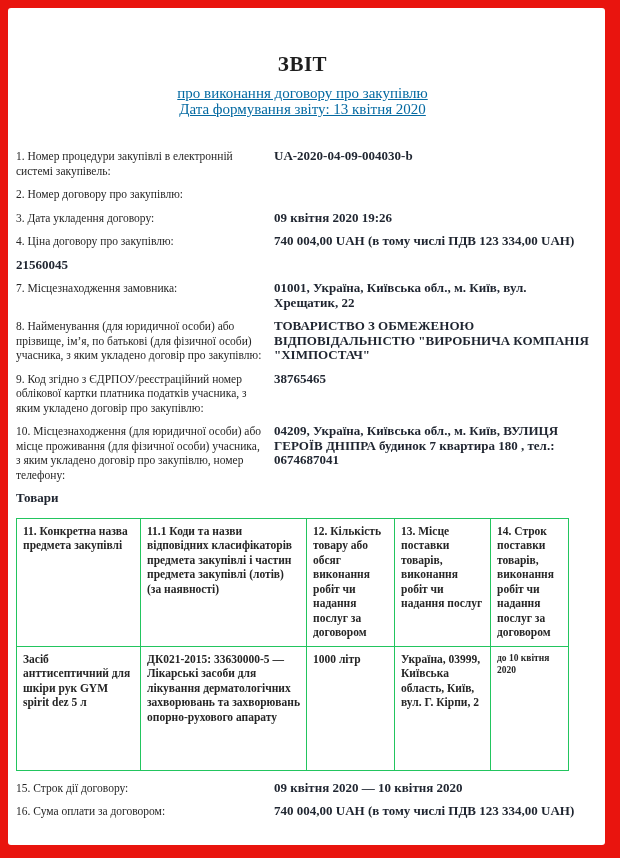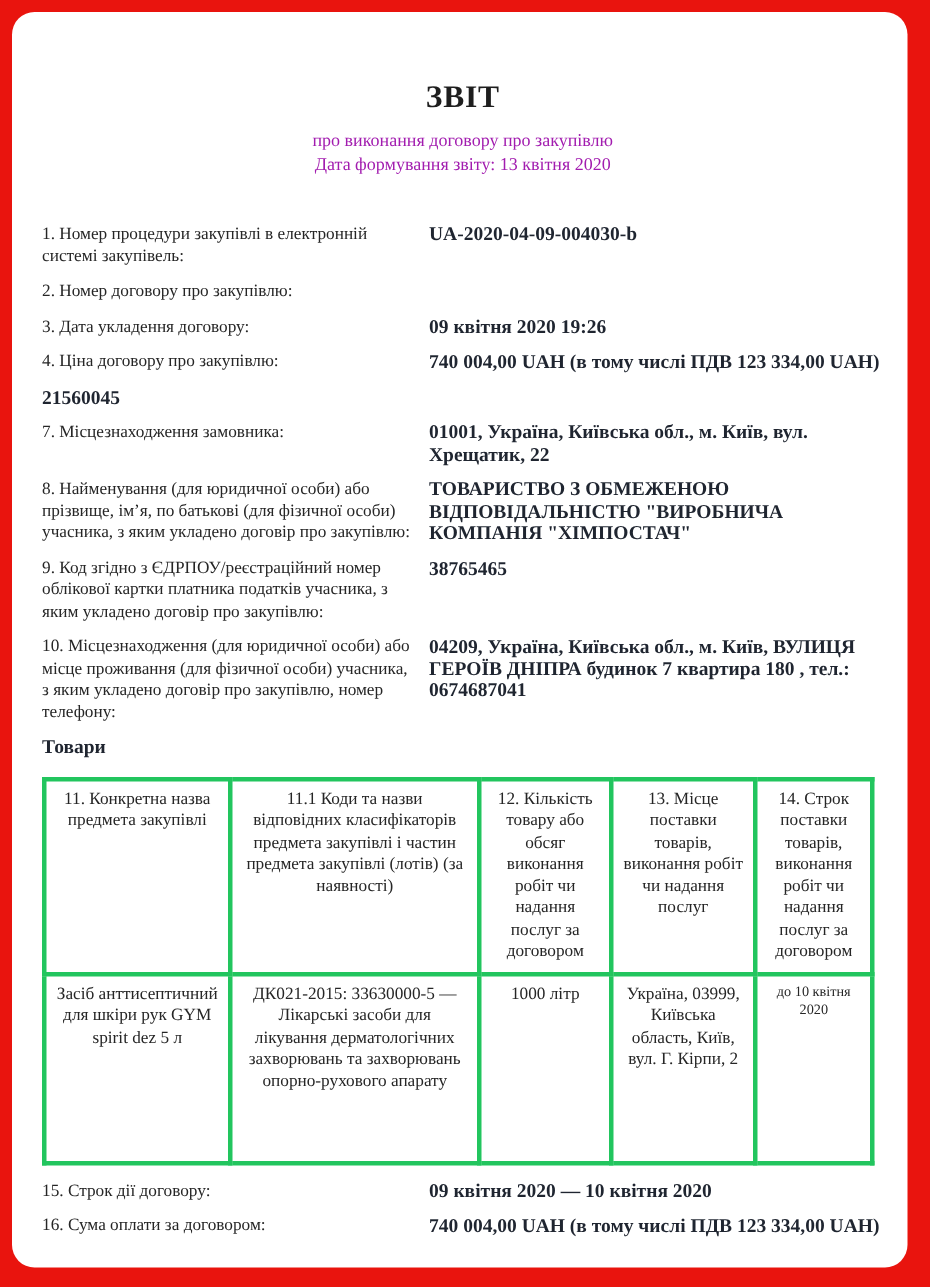--- a/index.html
+++ b/index.html
@@ -7,56 +7,56 @@
     width:620px; height:858px;
     background:#e9140e;
     position:relative;
     font-family:"Liberation Serif", serif;
     overflow:hidden;
   }
   .page {
     position:absolute;
     left:8px; top:8px; right:15px; bottom:13px;
     background:#ffffff;
-    border-radius:15px;
+    border-radius:3px;
     overflow:hidden;
     box-sizing:border-box;
-    padding:44px 16px 0 20px;
+    padding:44px 16px 0 8px;
   }
   .doc-header { text-align:center; margin-bottom:32px; }
   .doc-title {
     font-size:21px; font-weight:bold; color:#1e1e1e;
     margin:0 0 8px 0; letter-spacing:0.5px;
   }
   .doc-subtitle {
-    font-size:12px; color:#a21caf; line-height:16px;
+    font-size:15px; color:#0369a1; line-height:16px;text-decoration:underline;
   }
   .field {
     display:grid;
     grid-template-columns:250px 1fr;
     column-gap:8px;
     margin-bottom:9px;
   }
   .field-label {
     font-size:11.5px; line-height:14.5px; color:#262626;
   }
   .field-value {
     font-size:13px; line-height:14.5px; font-weight:bold; color:#1f2530;
   }
   table.report-table {
     border-collapse:collapse;
     table-layout:fixed;
     width:552px;
     margin:12px 0 10px 0;
   }
   .report-table th, .report-table td {
-    border:3px solid #22c55e;
+    border:1px solid #22c55e;
     vertical-align:top;
-    text-align:center;
-    font-weight:normal;
+    text-align:left;
+    font-weight:bold;
     font-size:11.5px;
     line-height:14.5px;
     color:#262626;
     padding:5px 6px 6px 6px;
     overflow:hidden;
   }
   .report-table th { height:110px; }
   .report-table td { height:112px; }
   .report-table td.small-cell { font-size:9.5px; line-height:12px; }
 </style>

